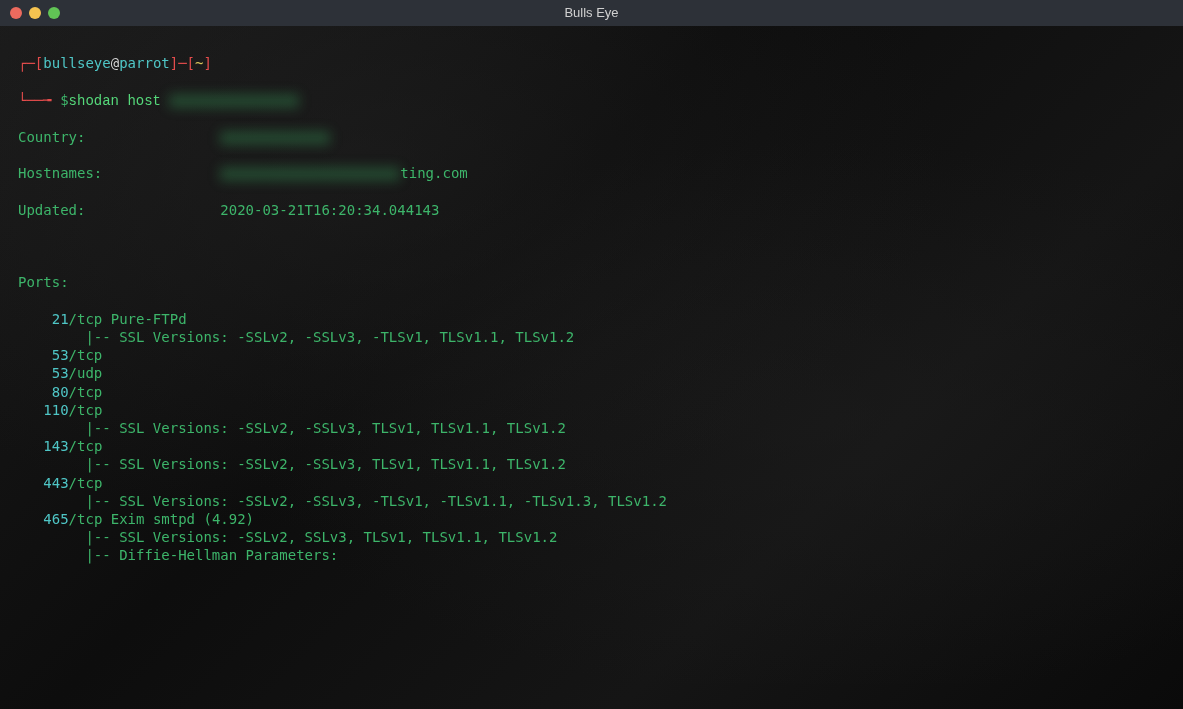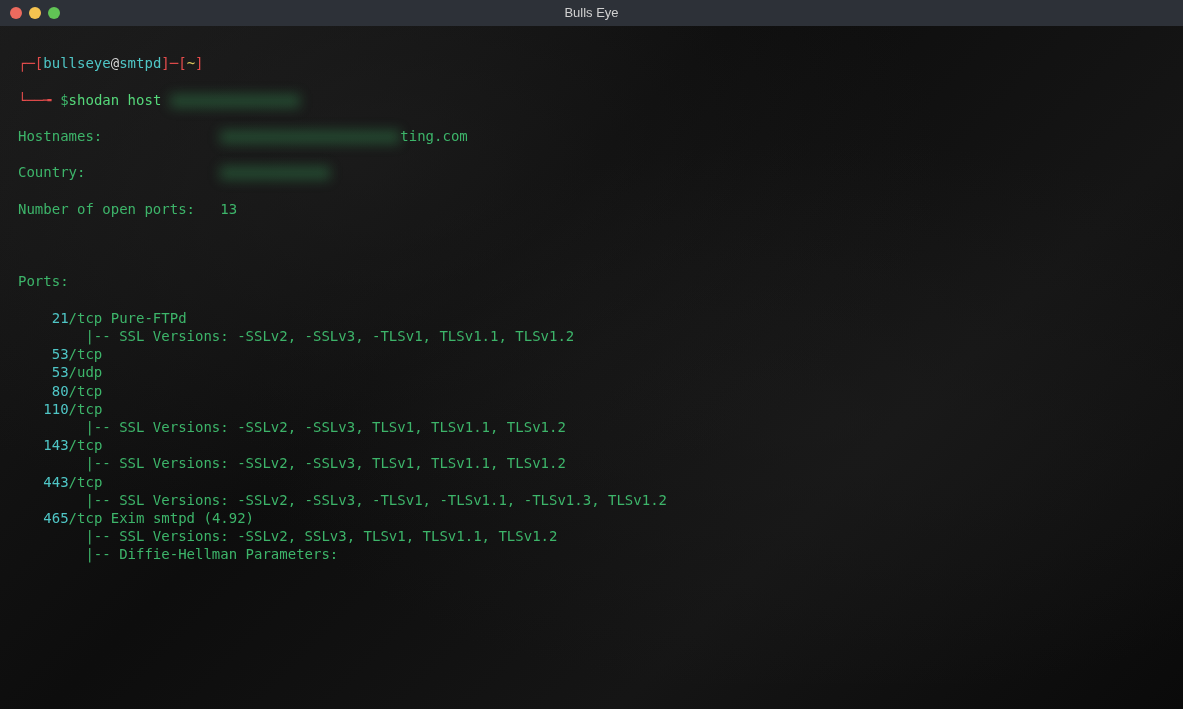--- a/index.html
+++ b/index.html
@@ -47,21 +47,21 @@
     padding: 10px 18px;
     white-space: pre;
     position: relative;
     background-image:
       radial-gradient(ellipse at 30% 20%, rgba(40,40,40,0.4) 0%, transparent 50%),
       radial-gradient(ellipse at 70% 60%, rgba(30,30,30,0.5) 0%, transparent 50%);
   }
   .red { color: #e44c4c; }
   .cyan { color: #4fc6c6; }
   .green { color: #3db56a; }
-  .bright-green { color: #55d87a; }
+  .bright-green { color: #55d87a; font-family: Liberation Mono, monospace; }
   .white { color: #d4d4d4; }
   .yellow { color: #d8c45a; }
   .blur-block {
     filter: blur(6px);
     display: inline-block;
     background: rgba(60,180,100,0.3);
     color: transparent;
     height: 14px;
     vertical-align: middle;
   }
@@ -75,25 +75,25 @@
   <div class="titlebar">
     <div class="traffic-lights">
       <div class="tl tl-close"></div>
       <div class="tl tl-min"></div>
       <div class="tl tl-max"></div>
     </div>
     <div class="title">Bulls Eye</div>
   </div>
 
   <div class="terminal">
-<span class="line"><span class="red">┌─[</span><span class="cyan">bullseye</span><span class="white">@</span><span class="cyan">smtpd</span><span class="red">]─[</span><span class="yellow">~</span><span class="red">]</span></span>
+<span class="line"><span class="red">┌─[</span><span class="cyan">bullseye</span><span class="white">@</span><span class="cyan">parrot</span><span class="red">]─[</span><span class="yellow">~</span><span class="red">]</span></span>
 <span class="line"><span class="red">└──╼ </span><span class="green">$</span><span class="bright-green">shodan host </span><span class="blur-block" style="width:130px">XXXXXXXXXXXX</span></span>
+<span class="line"><span class="green"><span>Country:</span>                </span><span class="blur-block" style="width:110px">xxxxxxxxxx</span></span>
 <span class="line"><span class="green"><span>Hostnames:</span>              </span><span class="blur-block" style="width:180px">xxxxxxxxxxxxxxxxxxx</span><span class="green">ting.com</span></span>
-<span class="line"><span class="green"><span>Country:</span>                </span><span class="blur-block" style="width:110px">xxxxxxxxxx</span></span>
-<span class="line"><span class="green"><span>Number of open ports:</span>   </span><span class="green">13</span></span>
+<span class="line"><span class="green"><span>Updated:</span>                </span><span class="green">2020-03-21T16:20:34.044143</span></span>
 <span class="line"> </span>
 <span class="line green">Ports:</span>
 <div id="ports-container"><span class="line">    <span class="cyan">21</span><span class="green">/tcp</span><span class="green"> Pure-FTPd</span></span><span class="line green">        |-- SSL Versions: -SSLv2, -SSLv3, -TLSv1, TLSv1.1, TLSv1.2</span><span class="line">    <span class="cyan">53</span><span class="green">/tcp</span><span class="green"></span></span><span class="line">    <span class="cyan">53</span><span class="green">/udp</span><span class="green"></span></span><span class="line">    <span class="cyan">80</span><span class="green">/tcp</span><span class="green"></span></span><span class="line">   <span class="cyan">110</span><span class="green">/tcp</span><span class="green"></span></span><span class="line green">        |-- SSL Versions: -SSLv2, -SSLv3, TLSv1, TLSv1.1, TLSv1.2</span><span class="line">   <span class="cyan">143</span><span class="green">/tcp</span><span class="green"></span></span><span class="line green">        |-- SSL Versions: -SSLv2, -SSLv3, TLSv1, TLSv1.1, TLSv1.2</span><span class="line">   <span class="cyan">443</span><span class="green">/tcp</span><span class="green"></span></span><span class="line green">        |-- SSL Versions: -SSLv2, -SSLv3, -TLSv1, -TLSv1.1, -TLSv1.3, TLSv1.2</span><span class="line">   <span class="cyan">465</span><span class="green">/tcp</span><span class="green"> Exim smtpd (4.92)</span></span><span class="line green">        |-- SSL Versions: -SSLv2, SSLv3, TLSv1, TLSv1.1, TLSv1.2</span><span class="line green">        |-- Diffie-Hellman Parameters:</span></div>
 
 
 
 
   </div>
 
 </div>

